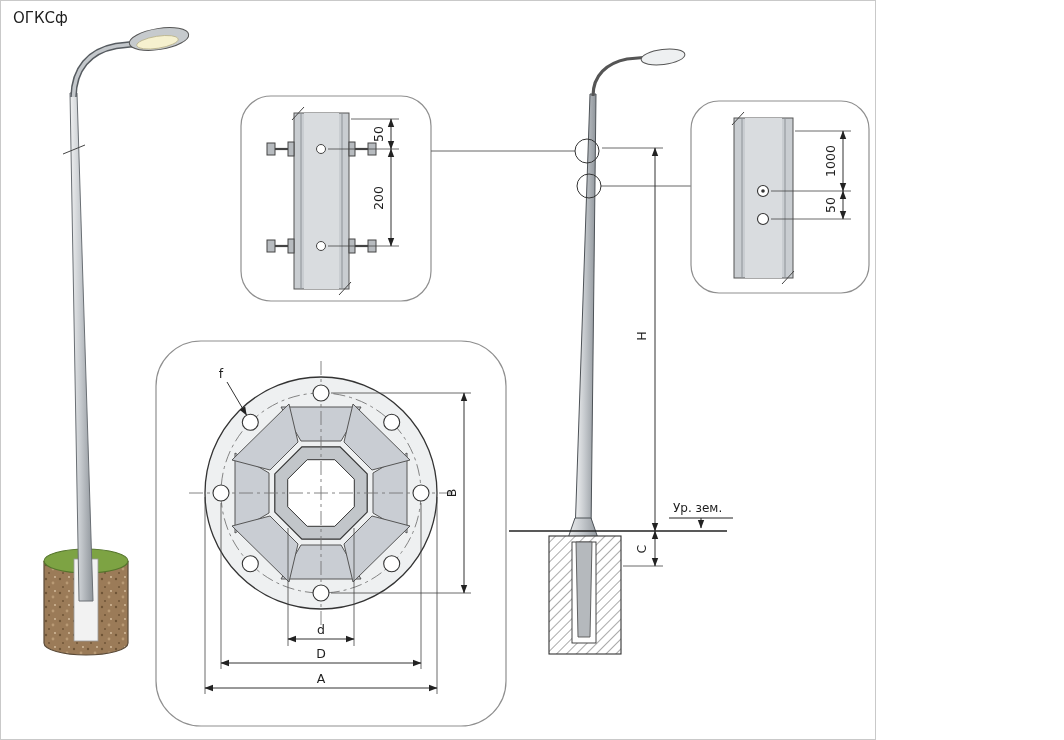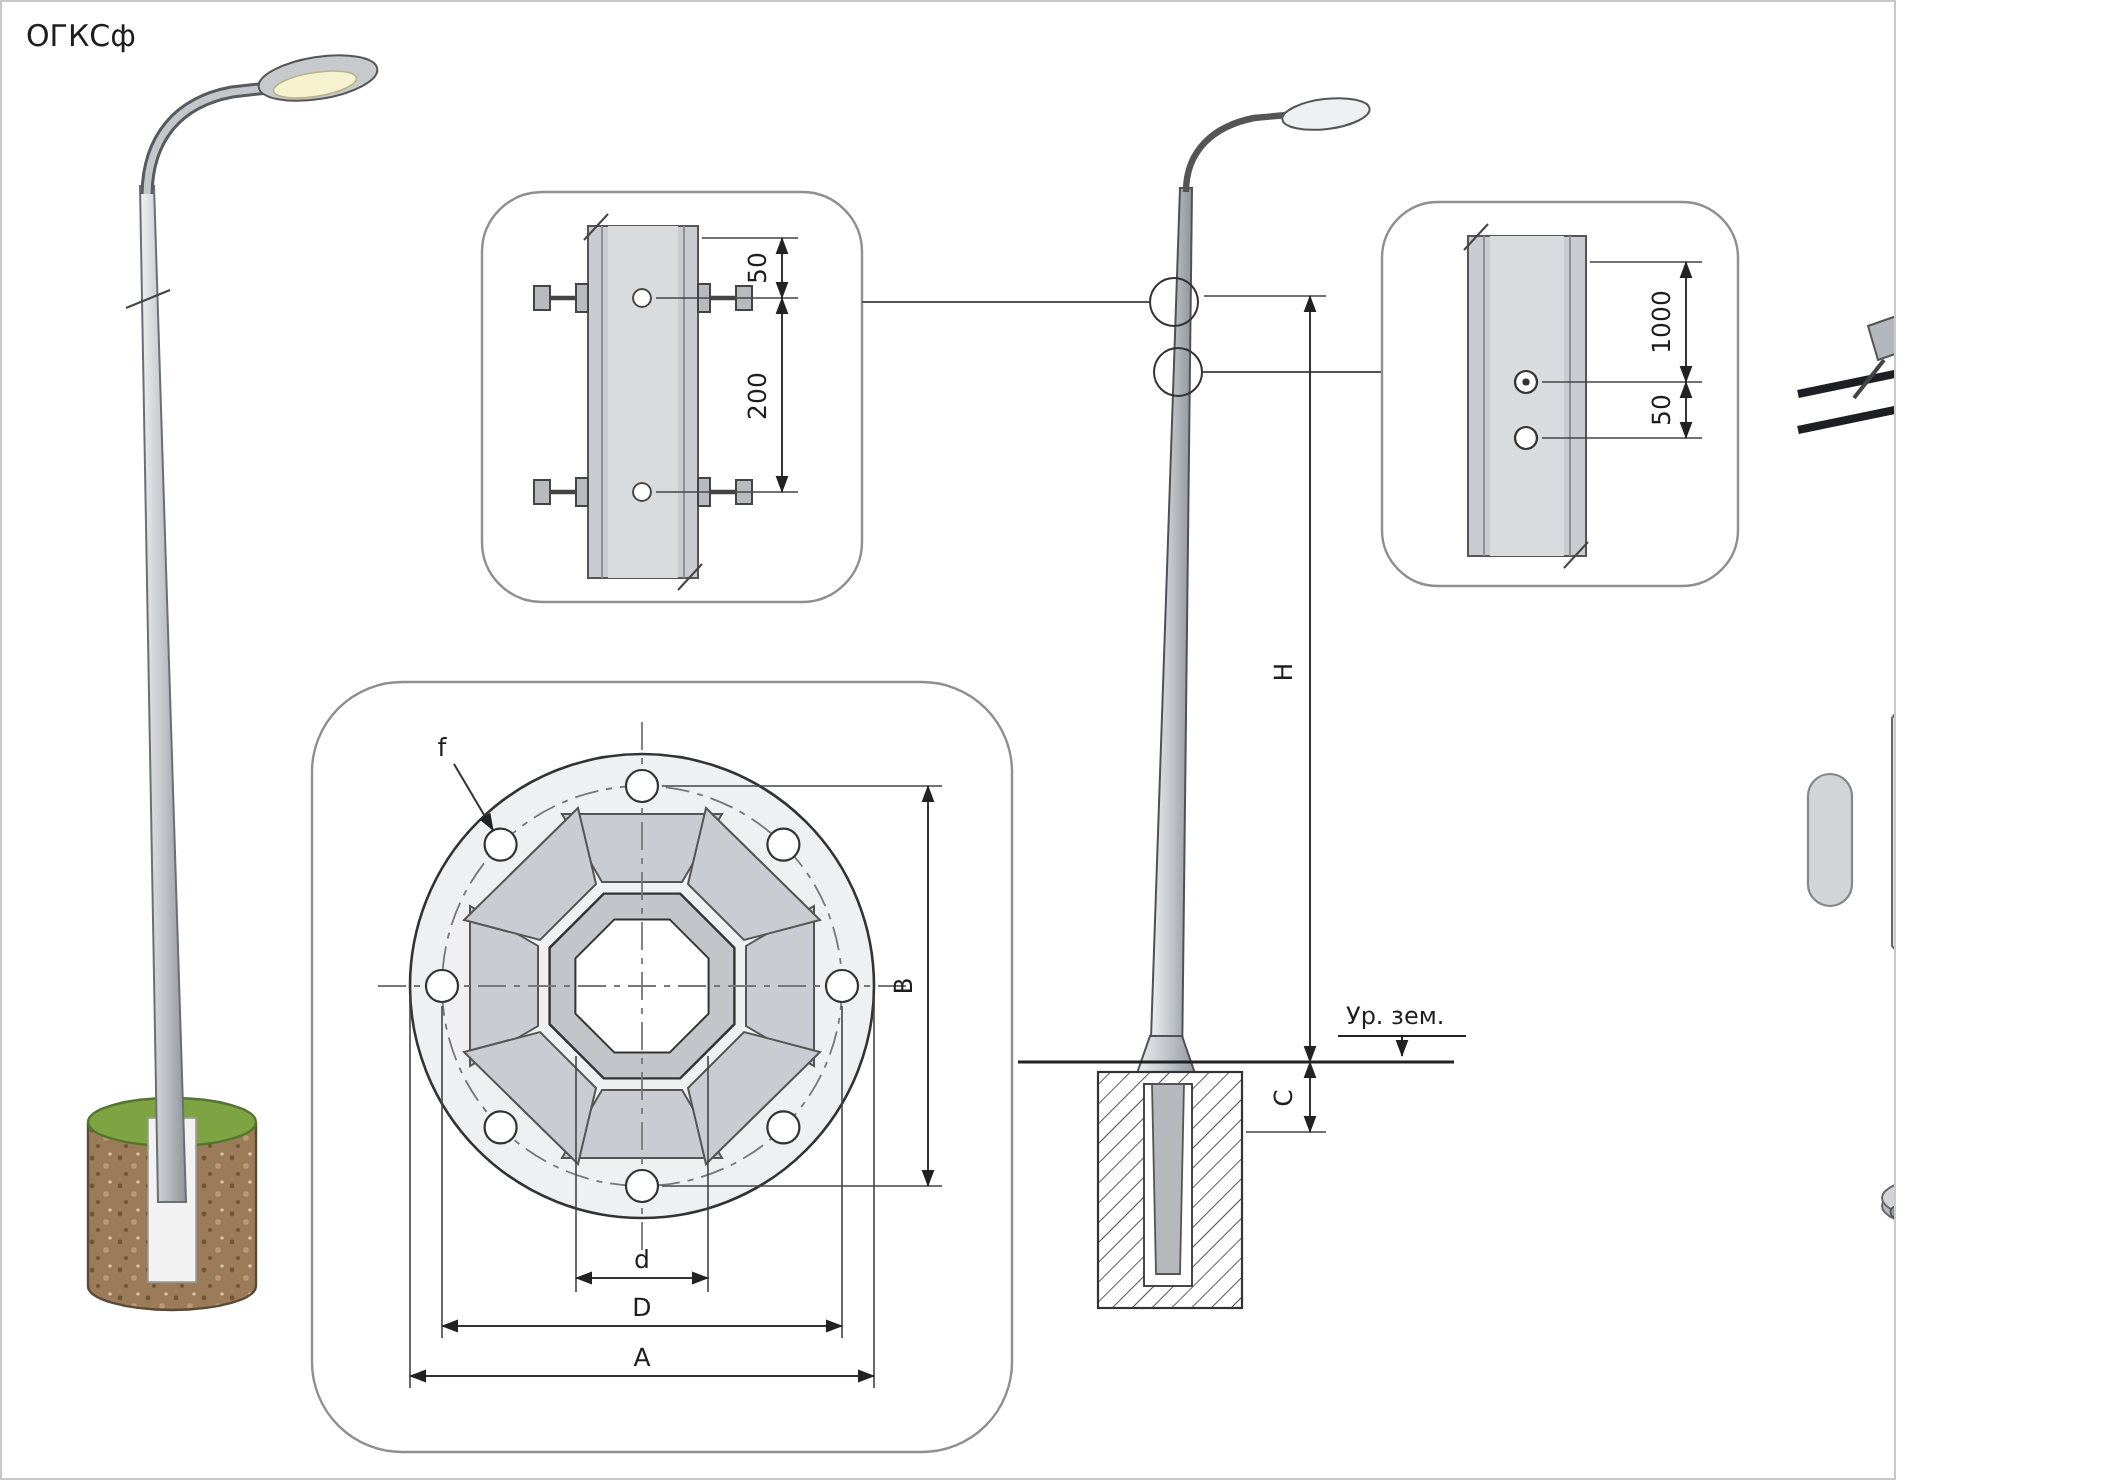--- a/index.html
+++ b/index.html
@@ -1,17 +1,17 @@
 <!DOCTYPE html>
 <html><head>
 <meta charset="utf-8">
 <style>
   html,body{margin:0;padding:0;background:#fff;}
   .page{
-    width:948px;height:740px;position:relative;background:#ffffff;
+    width:876px;height:740px;position:relative;background:#ffffff;
     border:1px solid #c9c9c9;box-sizing:border-box;
     font-family:"DejaVu Sans", sans-serif;overflow:hidden;
   }
   svg{position:absolute;left:0;top:0;}
   text{fill:#1d1d1d;}
   .dim{font-size:12.5px;}
   .title-text{font-size:15px;}
   .ground-text{font-size:12px;}
   .thin{stroke:#333;stroke-width:1;fill:none;}
   .ext{stroke:#444;stroke-width:0.8;fill:none;}

